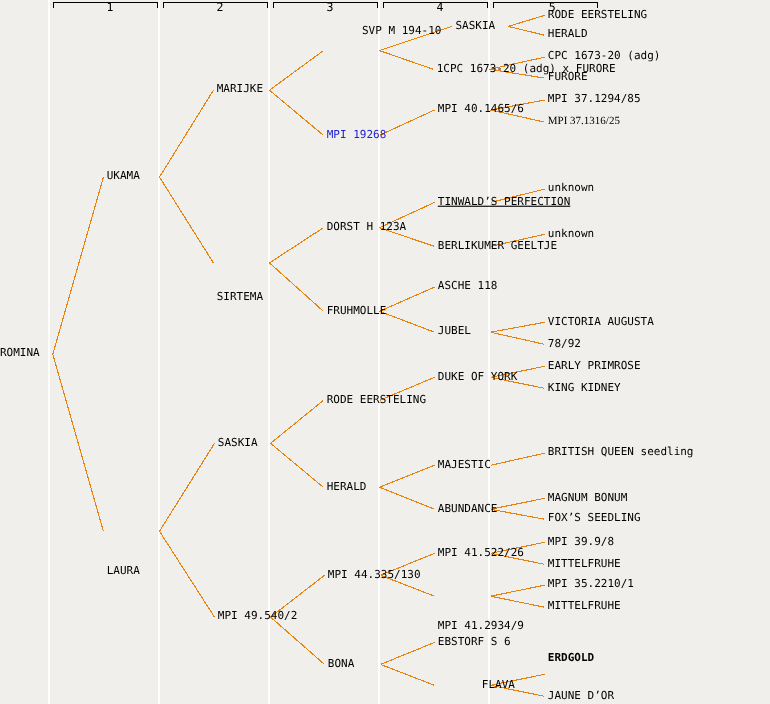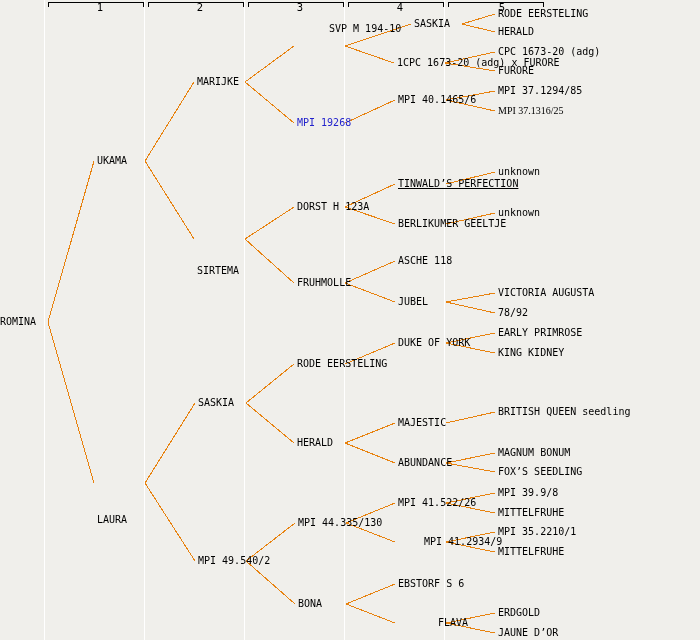--- a/index.html
+++ b/index.html
@@ -127,21 +127,21 @@
       <div class="node-label" style="left: 397px; top: 56px;">1CPC 1673-20 (adg) x FURORE</div>
       <div class="node-label" style="left: 398px; top: 93px;">MPI 40.1465/6</div>
       <div class="node-label" style="left: 398px; top: 177px; text-decoration: underline;">TINWALD’S PERFECTION</div>
       <div class="node-label" style="left: 398px; top: 217px;">BERLIKUMER GEELTJE</div>
       <div class="node-label" style="left: 398px; top: 254px;">ASCHE 118</div>
       <div class="node-label" style="left: 398px; top: 295px;">JUBEL</div>
       <div class="node-label" style="left: 398px; top: 336px;">DUKE OF YORK</div>
       <div class="node-label" style="left: 398px; top: 416px;">MAJESTIC</div>
       <div class="node-label" style="left: 398px; top: 456px;">ABUNDANCE</div>
       <div class="node-label" style="left: 398px; top: 496px;">MPI 41.522/26</div>
-      <div class="node-label" style="left: 398px; top: 535px; margin-left: 26px;">MPI 41.2934/9</div>
+      <div class="node-label" style="left: 398px; top: 563px;">MPI 41.2934/9</div>
       <div class="node-label" style="left: 398px; top: 577px;">EBSTORF S 6</div>
       <div class="node-label" style="left: 398px; top: 616px; margin-left: 40px;">FLAVA</div>
       <div class="node-label" style="left: 498px; top: 7px;">RODE EERSTELING</div>
       <div class="node-label" style="left: 498px; top: 25px;">HERALD</div>
       <div class="node-label" style="left: 498px; top: 45px;">CPC 1673-20 (adg)</div>
       <div class="node-label" style="left: 498px; top: 64px;">FURORE</div>
       <div class="node-label" style="left: 498px; top: 84px;">MPI 37.1294/85</div>
       <div class="node-label" style="left: 498px; top: 104px; font-family: Liberation Serif, serif;">MPI 37.1316/25</div>
       <div class="node-label" style="left: 498px; top: 165px;">unknown</div>
       <div class="node-label" style="left: 498px; top: 206px;">unknown</div>
@@ -149,16 +149,16 @@
       <div class="node-label" style="left: 498px; top: 306px;">78/92</div>
       <div class="node-label" style="left: 498px; top: 326px;">EARLY PRIMROSE</div>
       <div class="node-label" style="left: 498px; top: 346px;">KING KIDNEY</div>
       <div class="node-label" style="left: 498px; top: 405px;">BRITISH QUEEN seedling</div>
       <div class="node-label" style="left: 498px; top: 446px;">MAGNUM BONUM</div>
       <div class="node-label" style="left: 498px; top: 465px;">FOX’S SEEDLING</div>
       <div class="node-label" style="left: 498px; top: 486px;">MPI 39.9/8</div>
       <div class="node-label" style="left: 498px; top: 506px;">MITTELFRUHE</div>
       <div class="node-label" style="left: 498px; top: 525px;">MPI 35.2210/1</div>
       <div class="node-label" style="left: 498px; top: 545px;">MITTELFRUHE</div>
-      <div class="node-label" style="left: 498px; top: 606px;">ERDGOLD</div>
+      <div class="node-label" style="left: 498px; top: 592px; font-weight: bold;">ERDGOLD</div>
       <div class="node-label" style="left: 498px; top: 626px;">JAUNE D’OR</div>
     </div>
 </div>
 
 </body></html>

